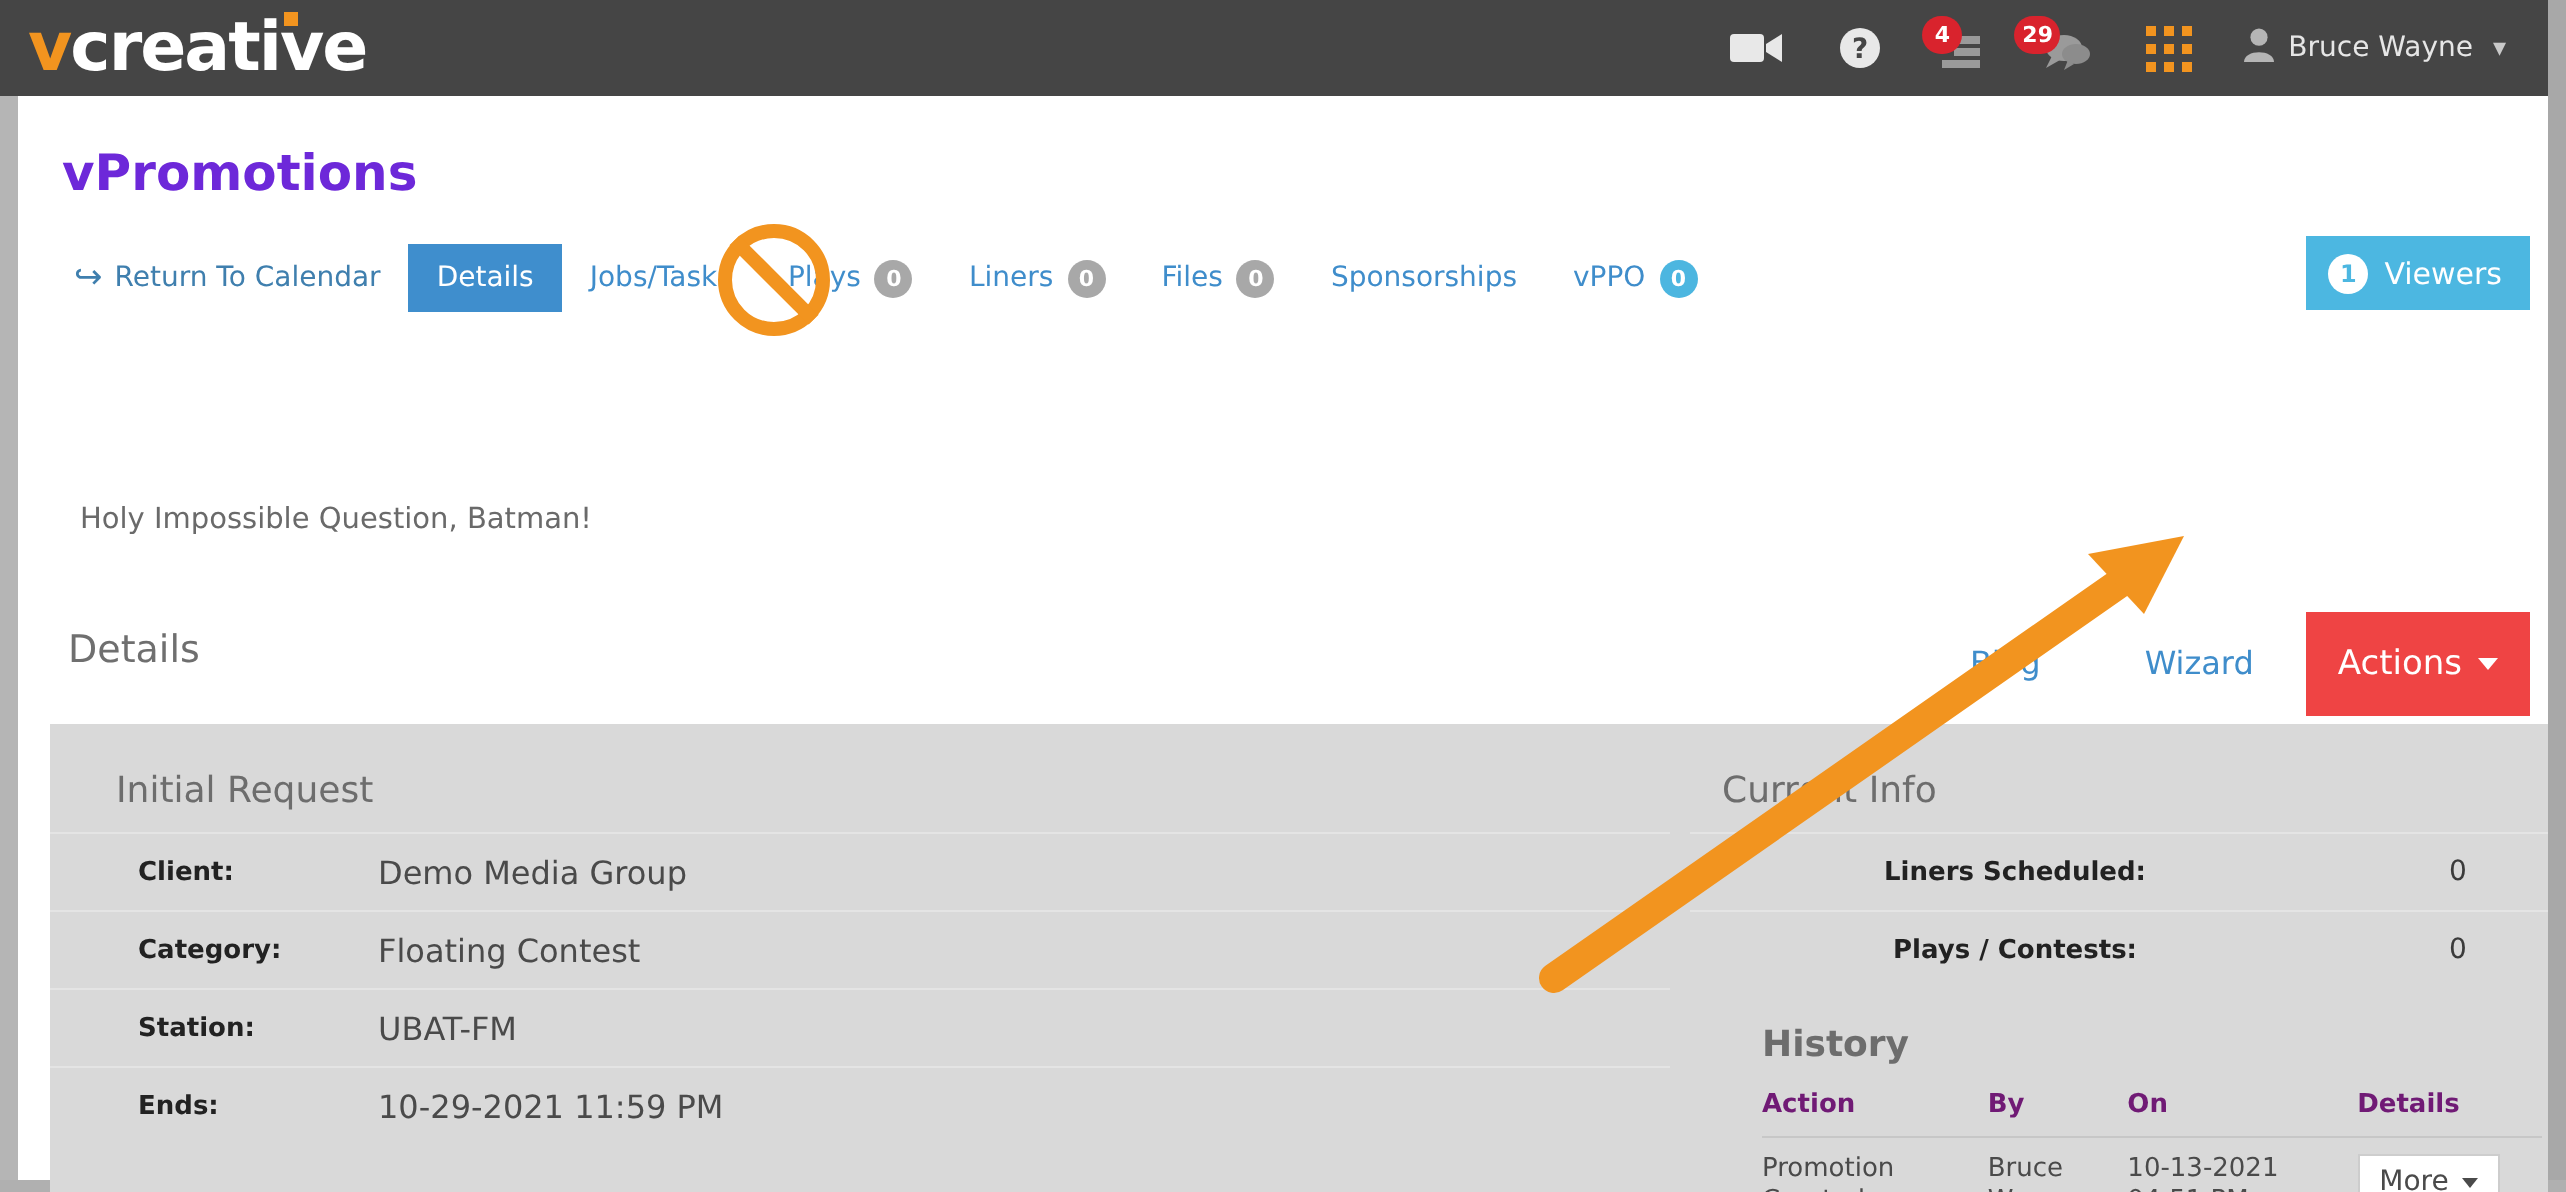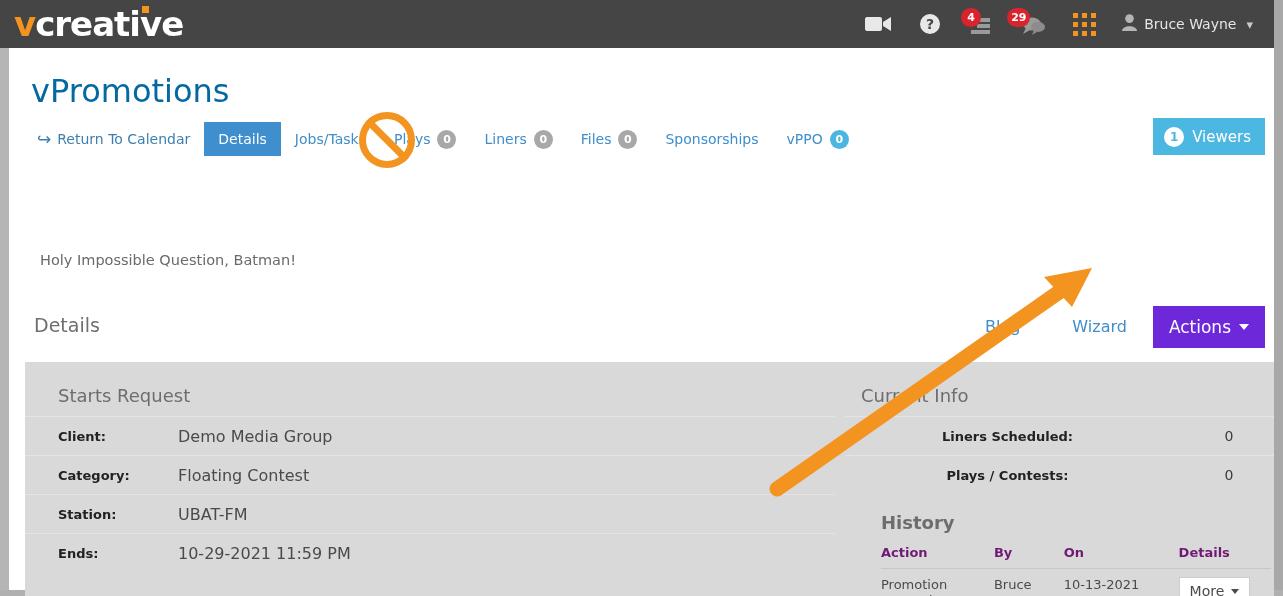--- a/index.html
+++ b/index.html
@@ -115,23 +115,23 @@
   .body-area {
     position: absolute;
     left: 9px; top: 48px;
     width: 1265px; height: 542px;
     background: #ffffff;
   }
 
   .page-title {
     position: absolute;
     left: 22px; top: 24px;
-    font-size: 32px;
-    color: #0369a1;
-    font-weight: normal;
+    font-size: 25px;
+    color: #6d28d9;
+    font-weight: bold;
     letter-spacing: 0px;
   }
 
   
   .tabstrip {
     position: absolute;
     left: 22px; top: 71px;
     height: 40px;
     display: flex;
     align-items: center;
@@ -223,24 +223,24 @@
     align-items: center;
     gap: 0px;
   }
   .link-btn {
     color: #3f8dcb;
     font-size: 16px;
     padding: 0 26px;
     line-height: 40px;
   }
   .actions-btn {
-    background: #6d28d9;
+    background: #ef4444;
     color: #ffffff;
     font-size: 17px;
-    height: 42px;
+    height: 52px;
     padding: 0 16px;
     display: flex;
     align-items: center;
     gap: 8px;
     border: none;
     font-family: inherit;
     justify-content: flex-end;
   }
   .actions-btn .caret {
     width: 0; height: 0;
@@ -272,21 +272,21 @@
     margin: 0;
     padding: 23px 0 10px 33px;
   }
   .col-right .sec-title { padding-left: 16px; }
 
   .kv-row {
     display: flex;
     align-items: center;
     height: 39px;
     border-top: 1px solid #e4e4e4;
-    padding-left: 33px;
+    padding-left: 44px;
   }
   .kv-row:first-of-type { border-top: 1px solid #e4e4e4; }
   .kv-key {
     width: 120px;
     font-size: 13px;
     font-weight: bold;
     color: #222222;
     flex: none;
   }
   .kv-val {
@@ -520,21 +520,21 @@
         <button class="actions-btn">
           <span>Actions</span>
           <span class="caret"></span>
         </button>
       </div>
     </div>
 
     <div class="card">
 
       <div class="card-col col-left">
-        <h3 class="sec-title">Starts Request</h3>
+        <h3 class="sec-title">Initial Request</h3>
 
         <div class="kv-row">
           <span class="kv-key">Client:</span>
           <span class="kv-val">Demo Media Group</span>
         </div>
         <div class="kv-row">
           <span class="kv-key">Category:</span>
           <span class="kv-val">Floating Contest</span>
         </div>
         <div class="kv-row">

